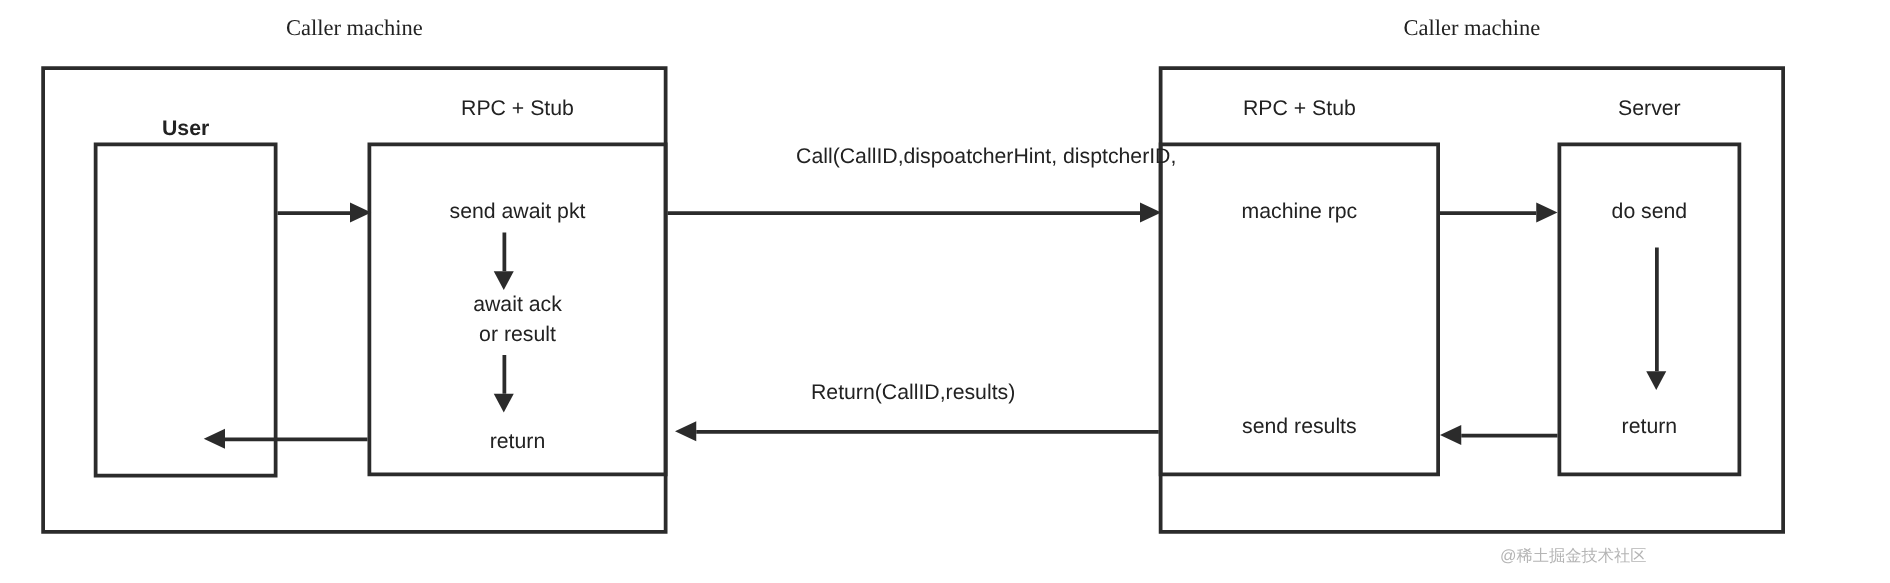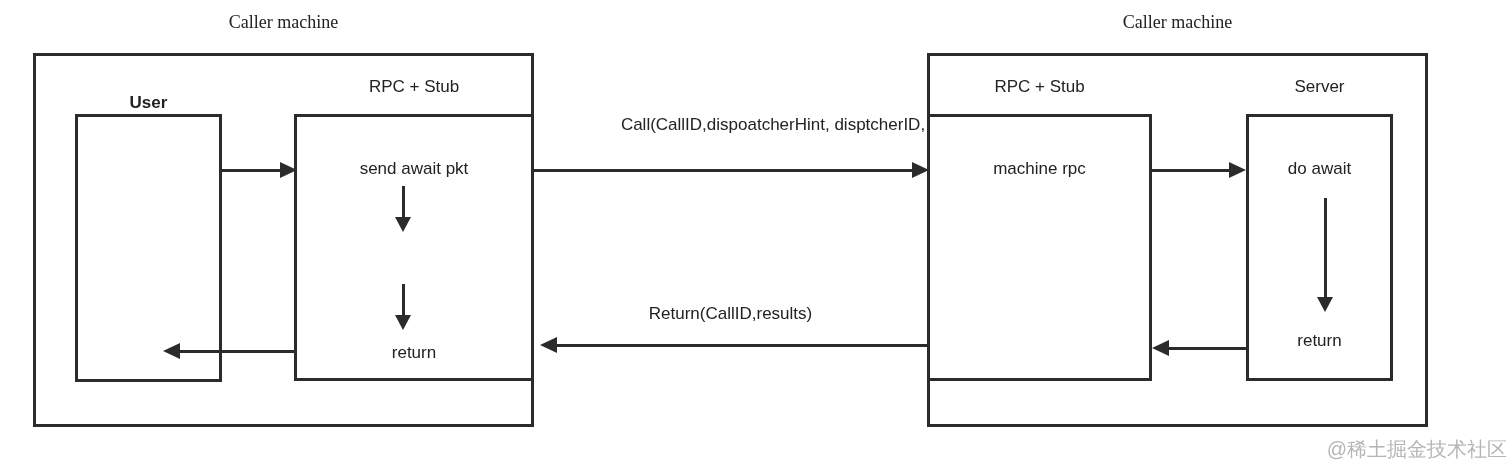--- a/index.html
+++ b/index.html
@@ -50,56 +50,60 @@
     border-right: 17px solid var(--line);
   }
   .tri-down {
     position: absolute; width: 0; height: 0;
     border-left: 8px solid transparent;
     border-right: 8px solid transparent;
     border-top: 15px solid var(--line);
   }
   .watermark {
     position: absolute;
-    font-size: 20px;
+    font-size: 13px;
     color: var(--watermark);
-    text-align: right;
     white-space: nowrap;
   }
 </style>
 </head>
 <body>
 
 <div class="canvas">
 
   <div class="txt title" style="left:33px; width:501px; top:12px;">Caller machine</div>
   <div class="txt title" style="left:927px; width:501px; top:12px;">Caller machine</div>
 
   <div class="box" style="left:33px; top:53px; width:501px; height:374px;"></div>
   <div class="txt" style="left:75px; width:147px; top:93px;font-weight:bold;">User</div>
   <div class="txt" style="left:294px; width:240px; top:77px;">RPC + Stub</div>
 
   <div class="box" style="left:75px; top:114px; width:147px; height:268px;"></div>
   <div class="box" style="left:294px; top:114px; width:240px; height:267px;"></div>
 
   <div class="txt" style="left:294px; width:240px; top:159px;">send await pkt</div>
+  <div class="txt two-line" style="left:294px; width:240px; top:232px;">
+    <div>await ack</div>
+    <div>or result</div>
+  </div>
   <div class="txt" style="left:294px; width:240px; top:343px;">return</div>
 
   <div class="box" style="left:927px; top:53px; width:501px; height:374px;"></div>
   <div class="txt" style="left:927px; width:225px; top:77px;">RPC + Stub</div>
   <div class="txt" style="left:1246px; width:147px; top:77px;">Server</div>
 
   <div class="box" style="left:927px; top:114px; width:225px; height:267px;"></div>
   <div class="box" style="left:1246px; top:114px; width:147px; height:267px;"></div>
 
   <div class="txt" style="left:927px; width:225px; top:159px;">machine rpc</div>
-  <div class="txt" style="left:1246px; width:147px; top:159px;">do await</div>
+  <div class="txt" style="left:927px; width:225px; top:331px;">send results</div>
+  <div class="txt" style="left:1246px; width:147px; top:159px;">do send</div>
   <div class="txt" style="left:1246px; width:147px; top:331px;">return</div>
 
-  <div class="txt msg" style="left:534px; width:454px; top:112px;padding-left:12px;">
+  <div class="txt msg" style="left:550px; width:454px; top:112px;padding-left:12px;">
     <div>Call(CallID,dispoatcherHint, disptcherID,</div>
   </div>
   <div class="txt" style="left:534px; width:393px; top:304px;">Return(CallID,results)</div>
 
   <div>
     <div class="hline" style="left:222px; top:169px; width:58px;"></div>
     <div class="tri-right" style="left:280px; top:162px;"></div>
   </div>
 
   <div>

